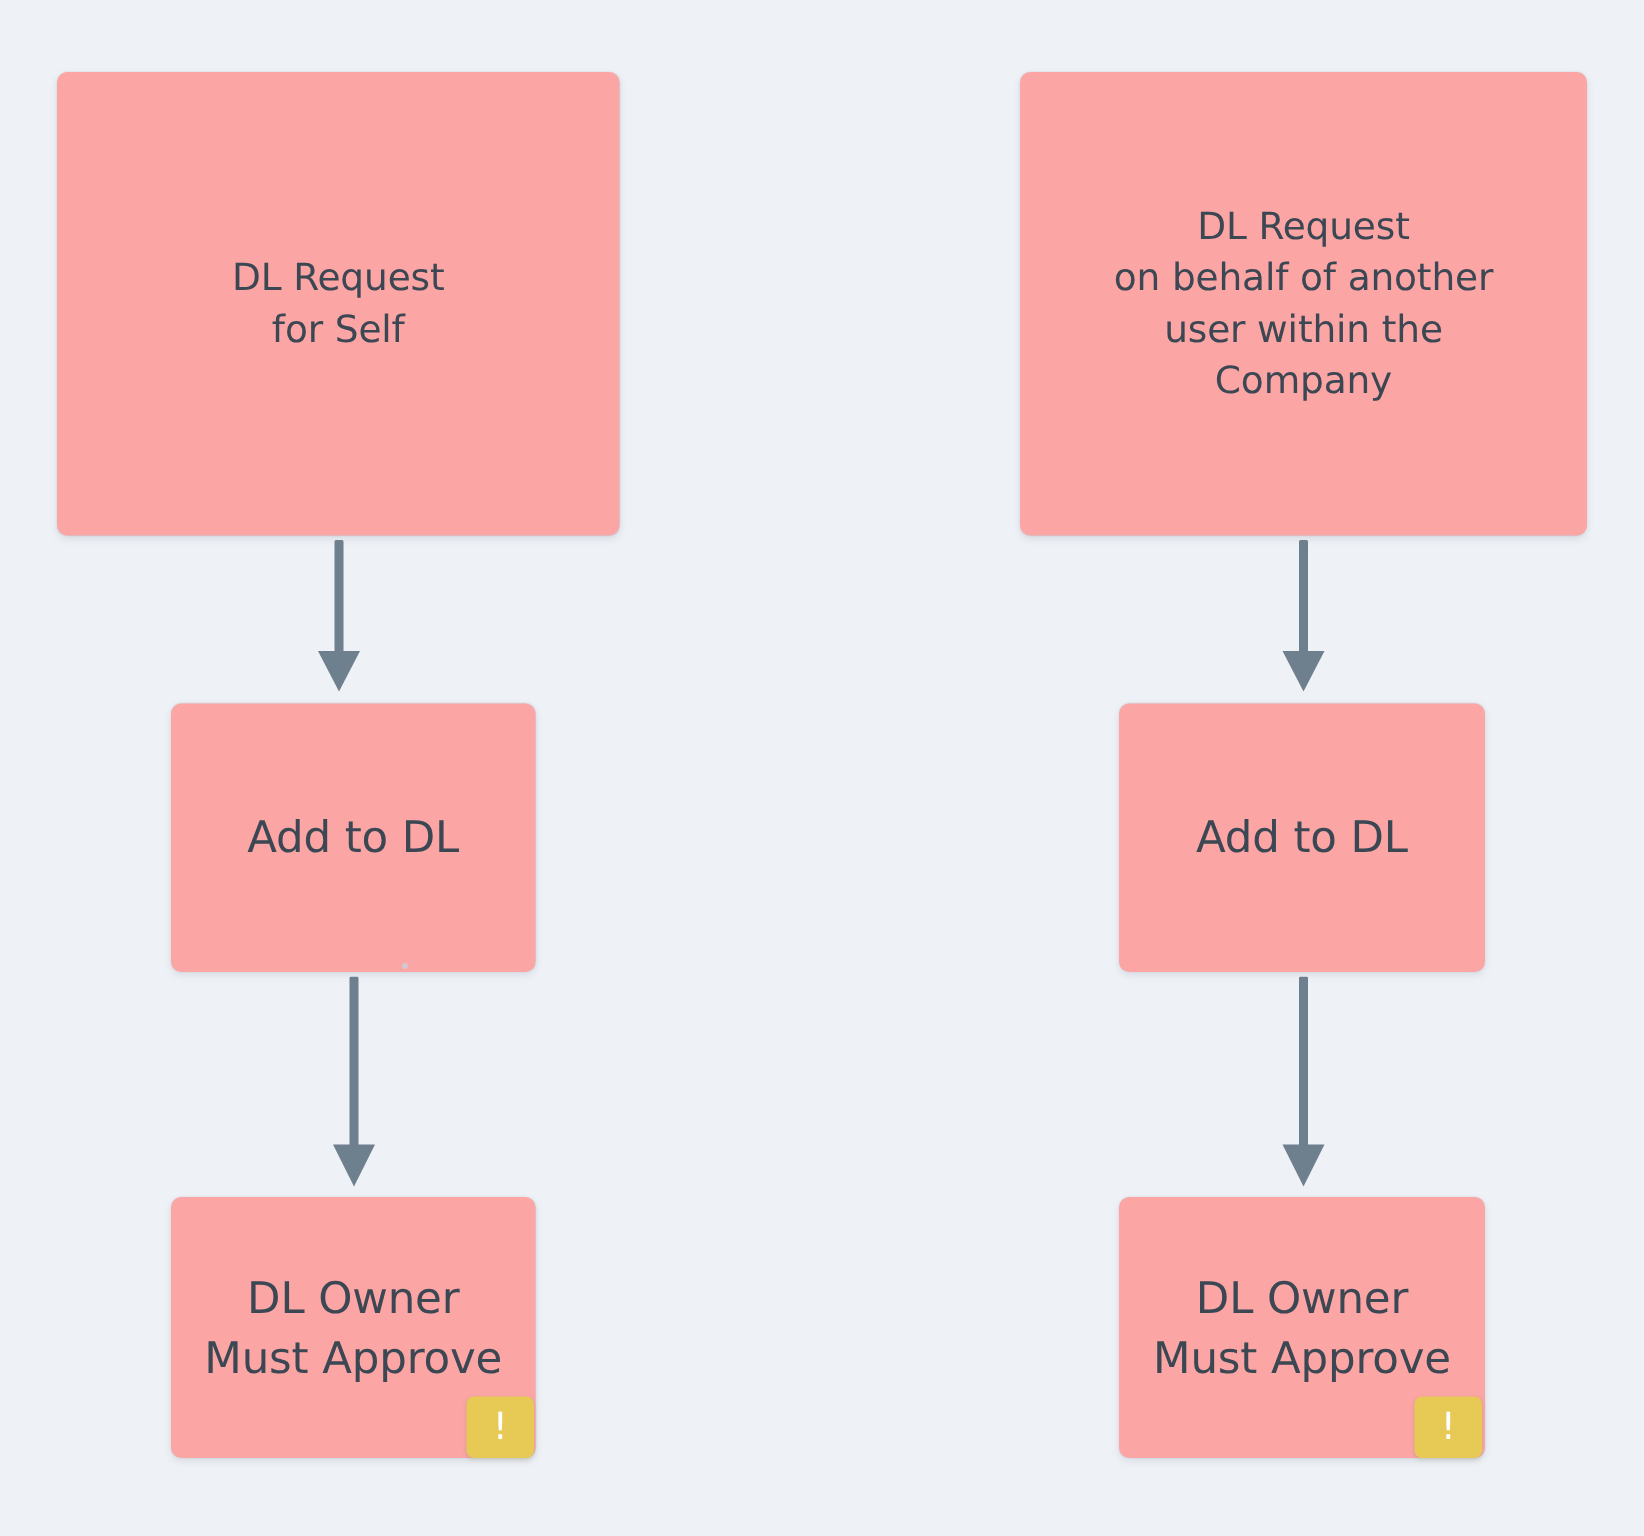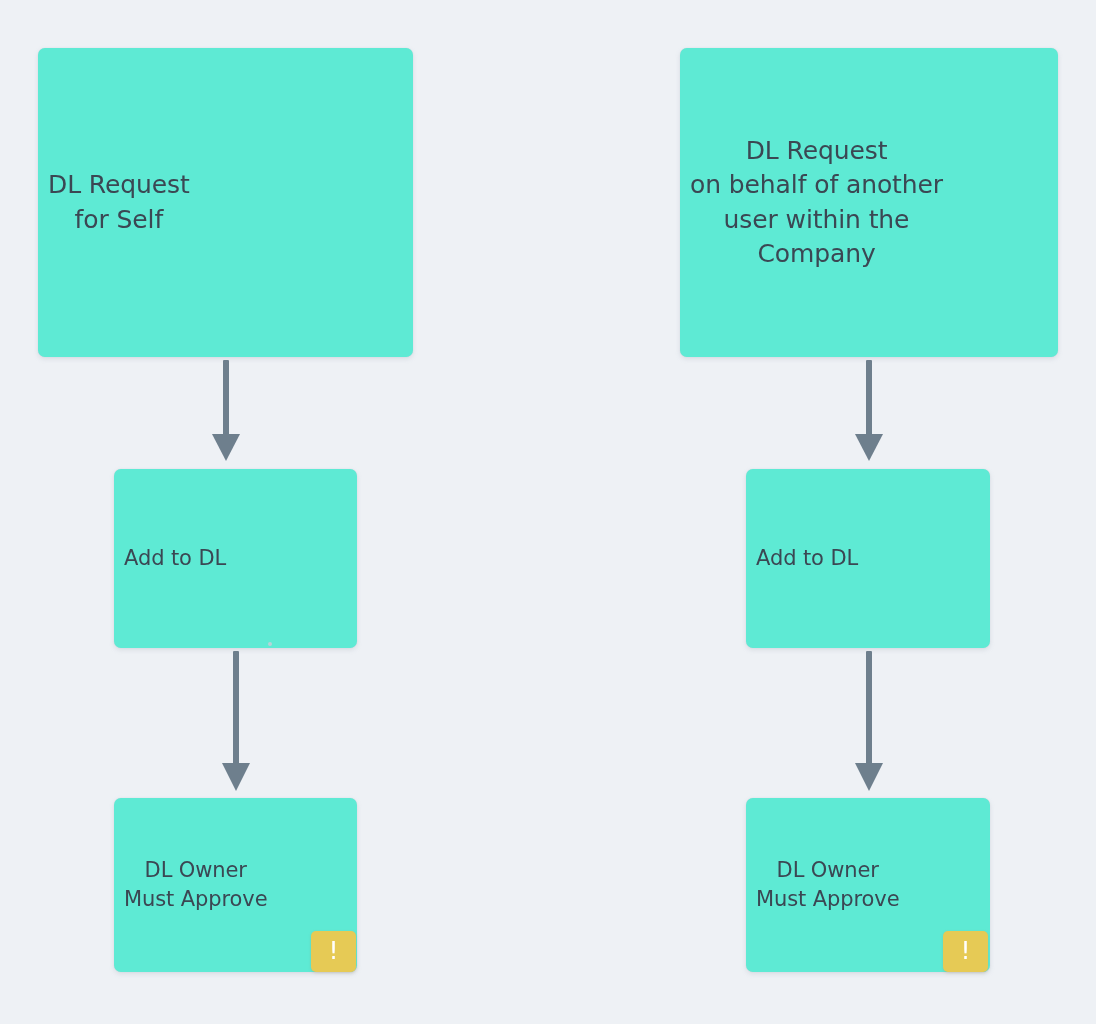--- a/index.html
+++ b/index.html
@@ -16,41 +16,41 @@
   }
   #canvas {
     position: relative;
     width: 1096px;
     height: 1024px;
   }
 
   
   .node {
     position: absolute;
-    background: #5eead4;
+    background: #fca5a5;
     border-radius: 7px;
     box-shadow: 0 2px 5px rgba(140, 152, 168, 0.22),
                 0 0 1px rgba(140, 152, 168, 0.30);
     display: flex;
     align-items: center;
-    justify-content: flex-start;
+    justify-content: center;
     box-sizing: border-box;
   }
   .node-label {
     text-align: center;
     color: #3b4753;
     font-size: 25px;
     line-height: 1.38;
     letter-spacing: -0.1px;
     font-weight: 400;
     white-space: pre-line;
     padding: 0 10px;
   }
   .node.small .node-label {
-    font-size: 21px;
+    font-size: 29px;
   }
 
   
   #node-self {
     left: 38px;  top: 48px;  width: 375px; height: 309px;
   }
   #node-behalf {
     left: 680px; top: 48px;  width: 378px; height: 309px;
   }
   

